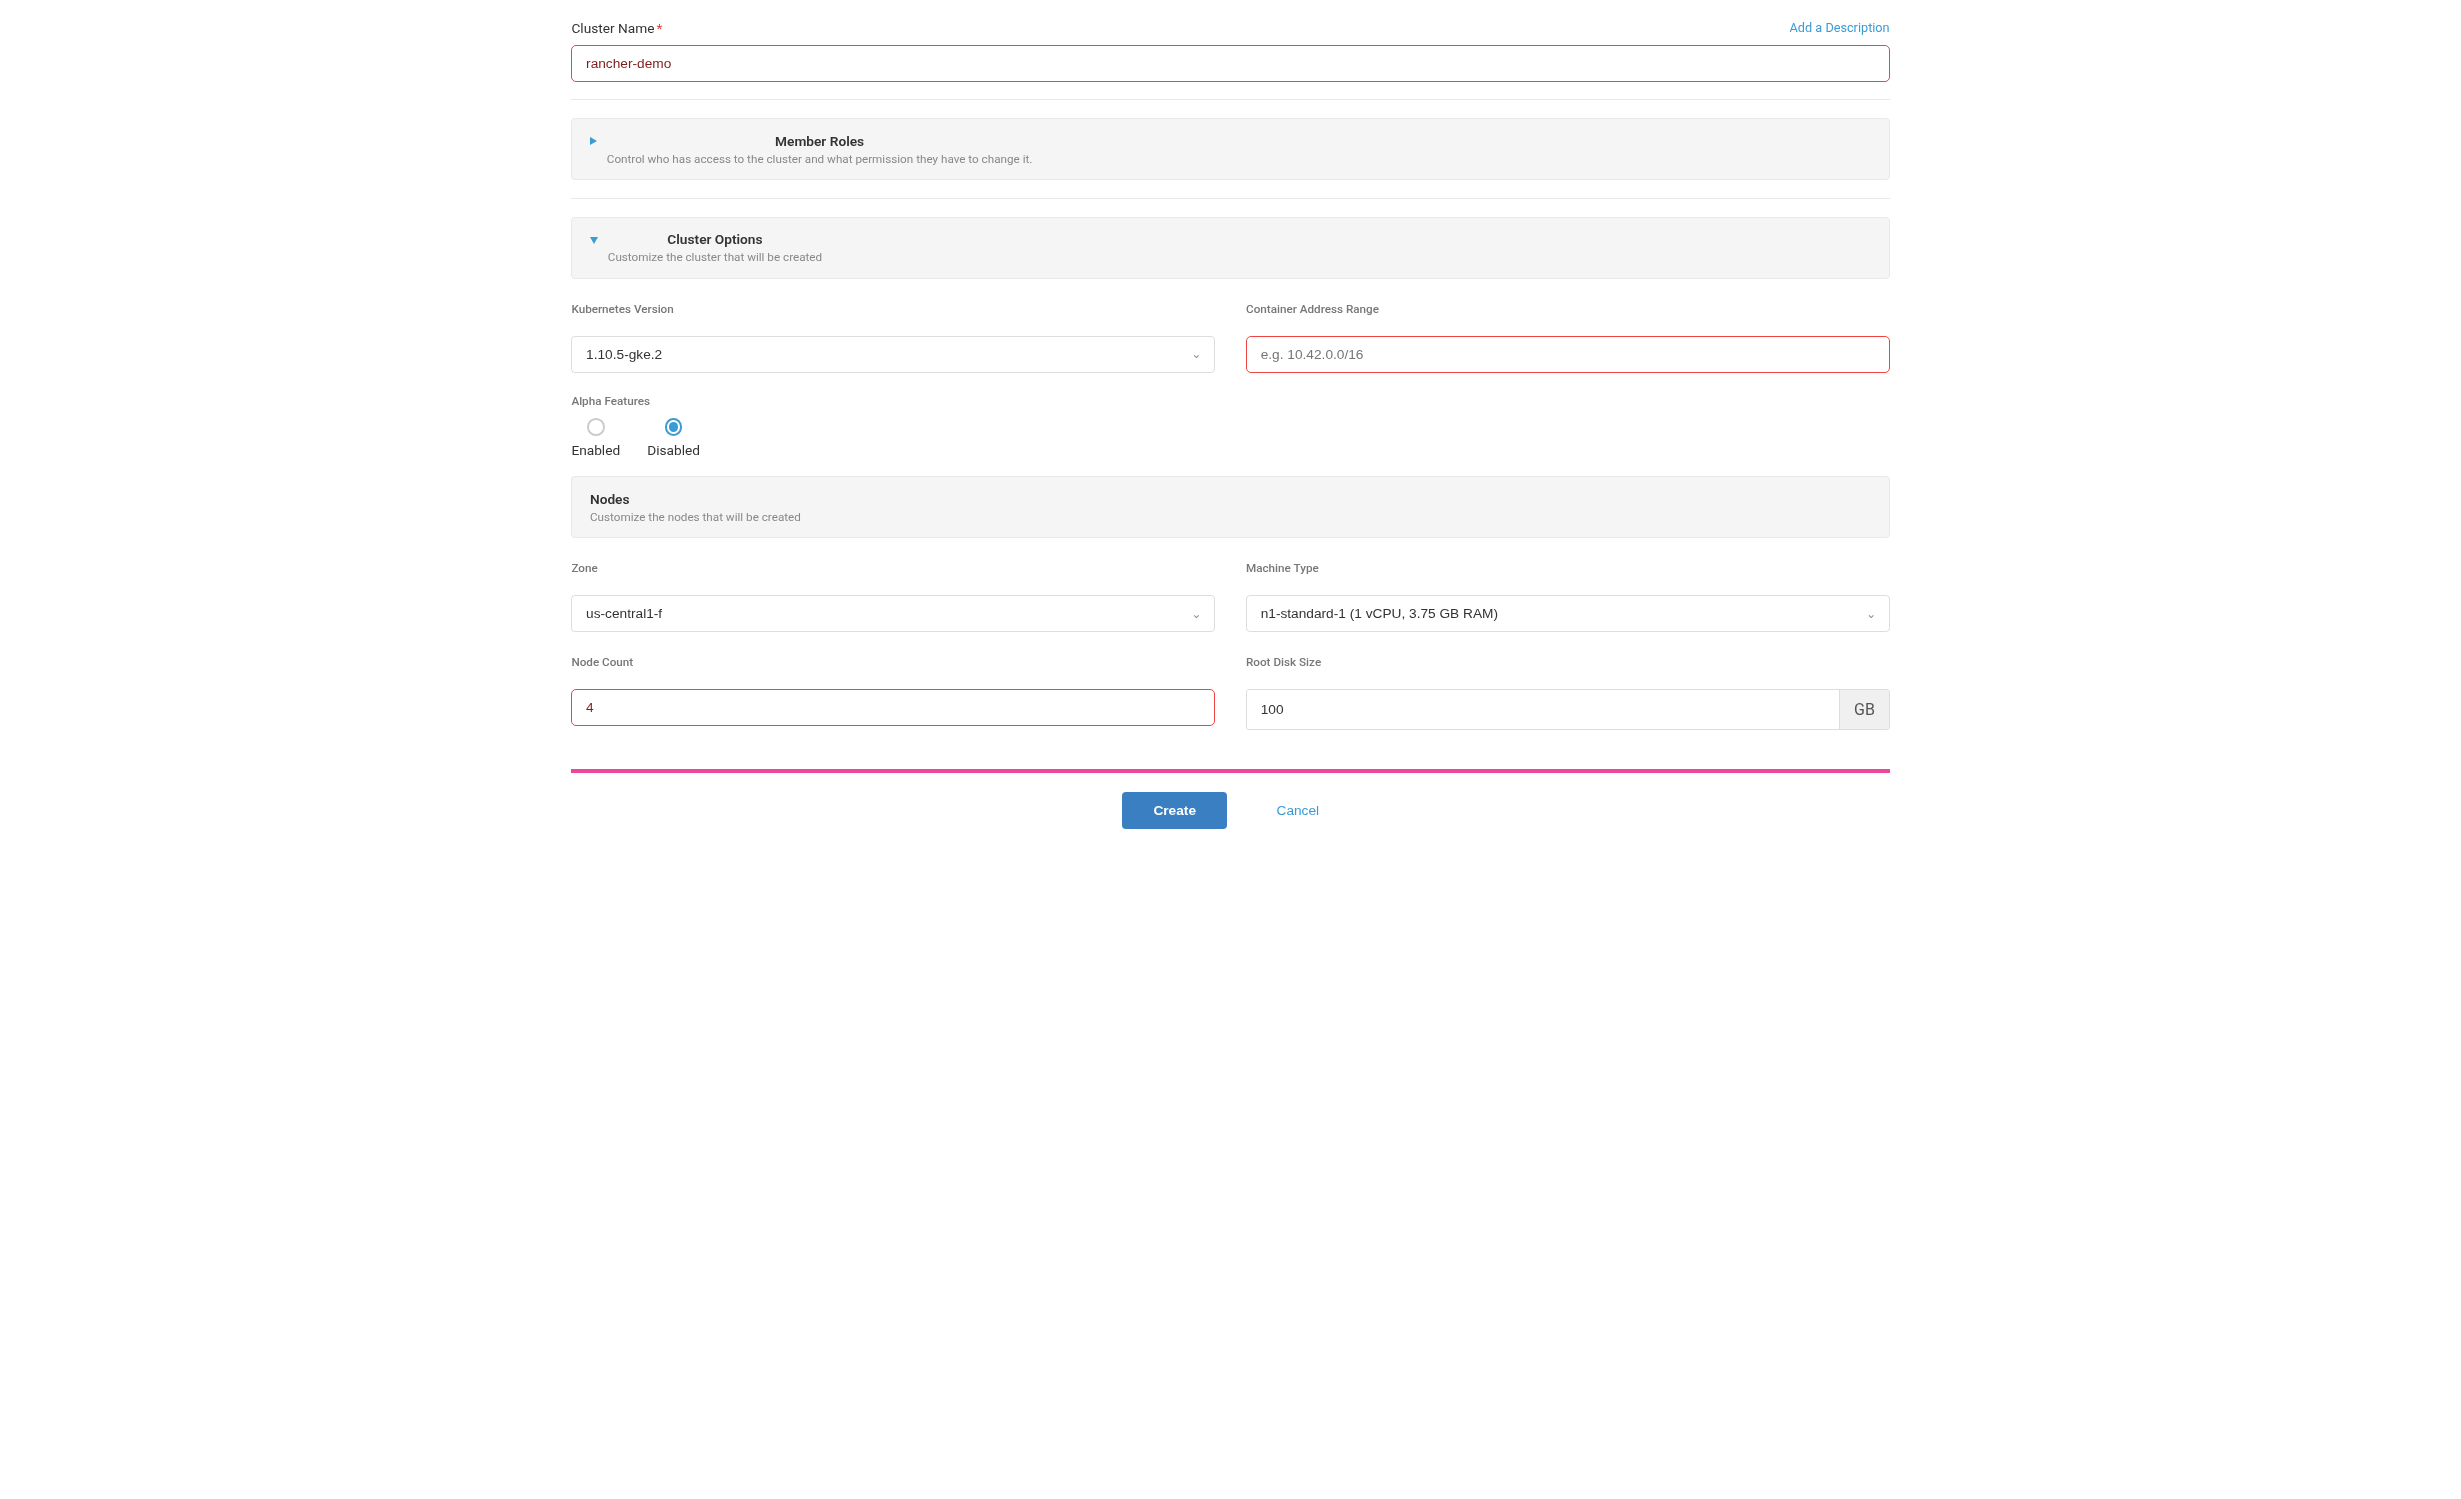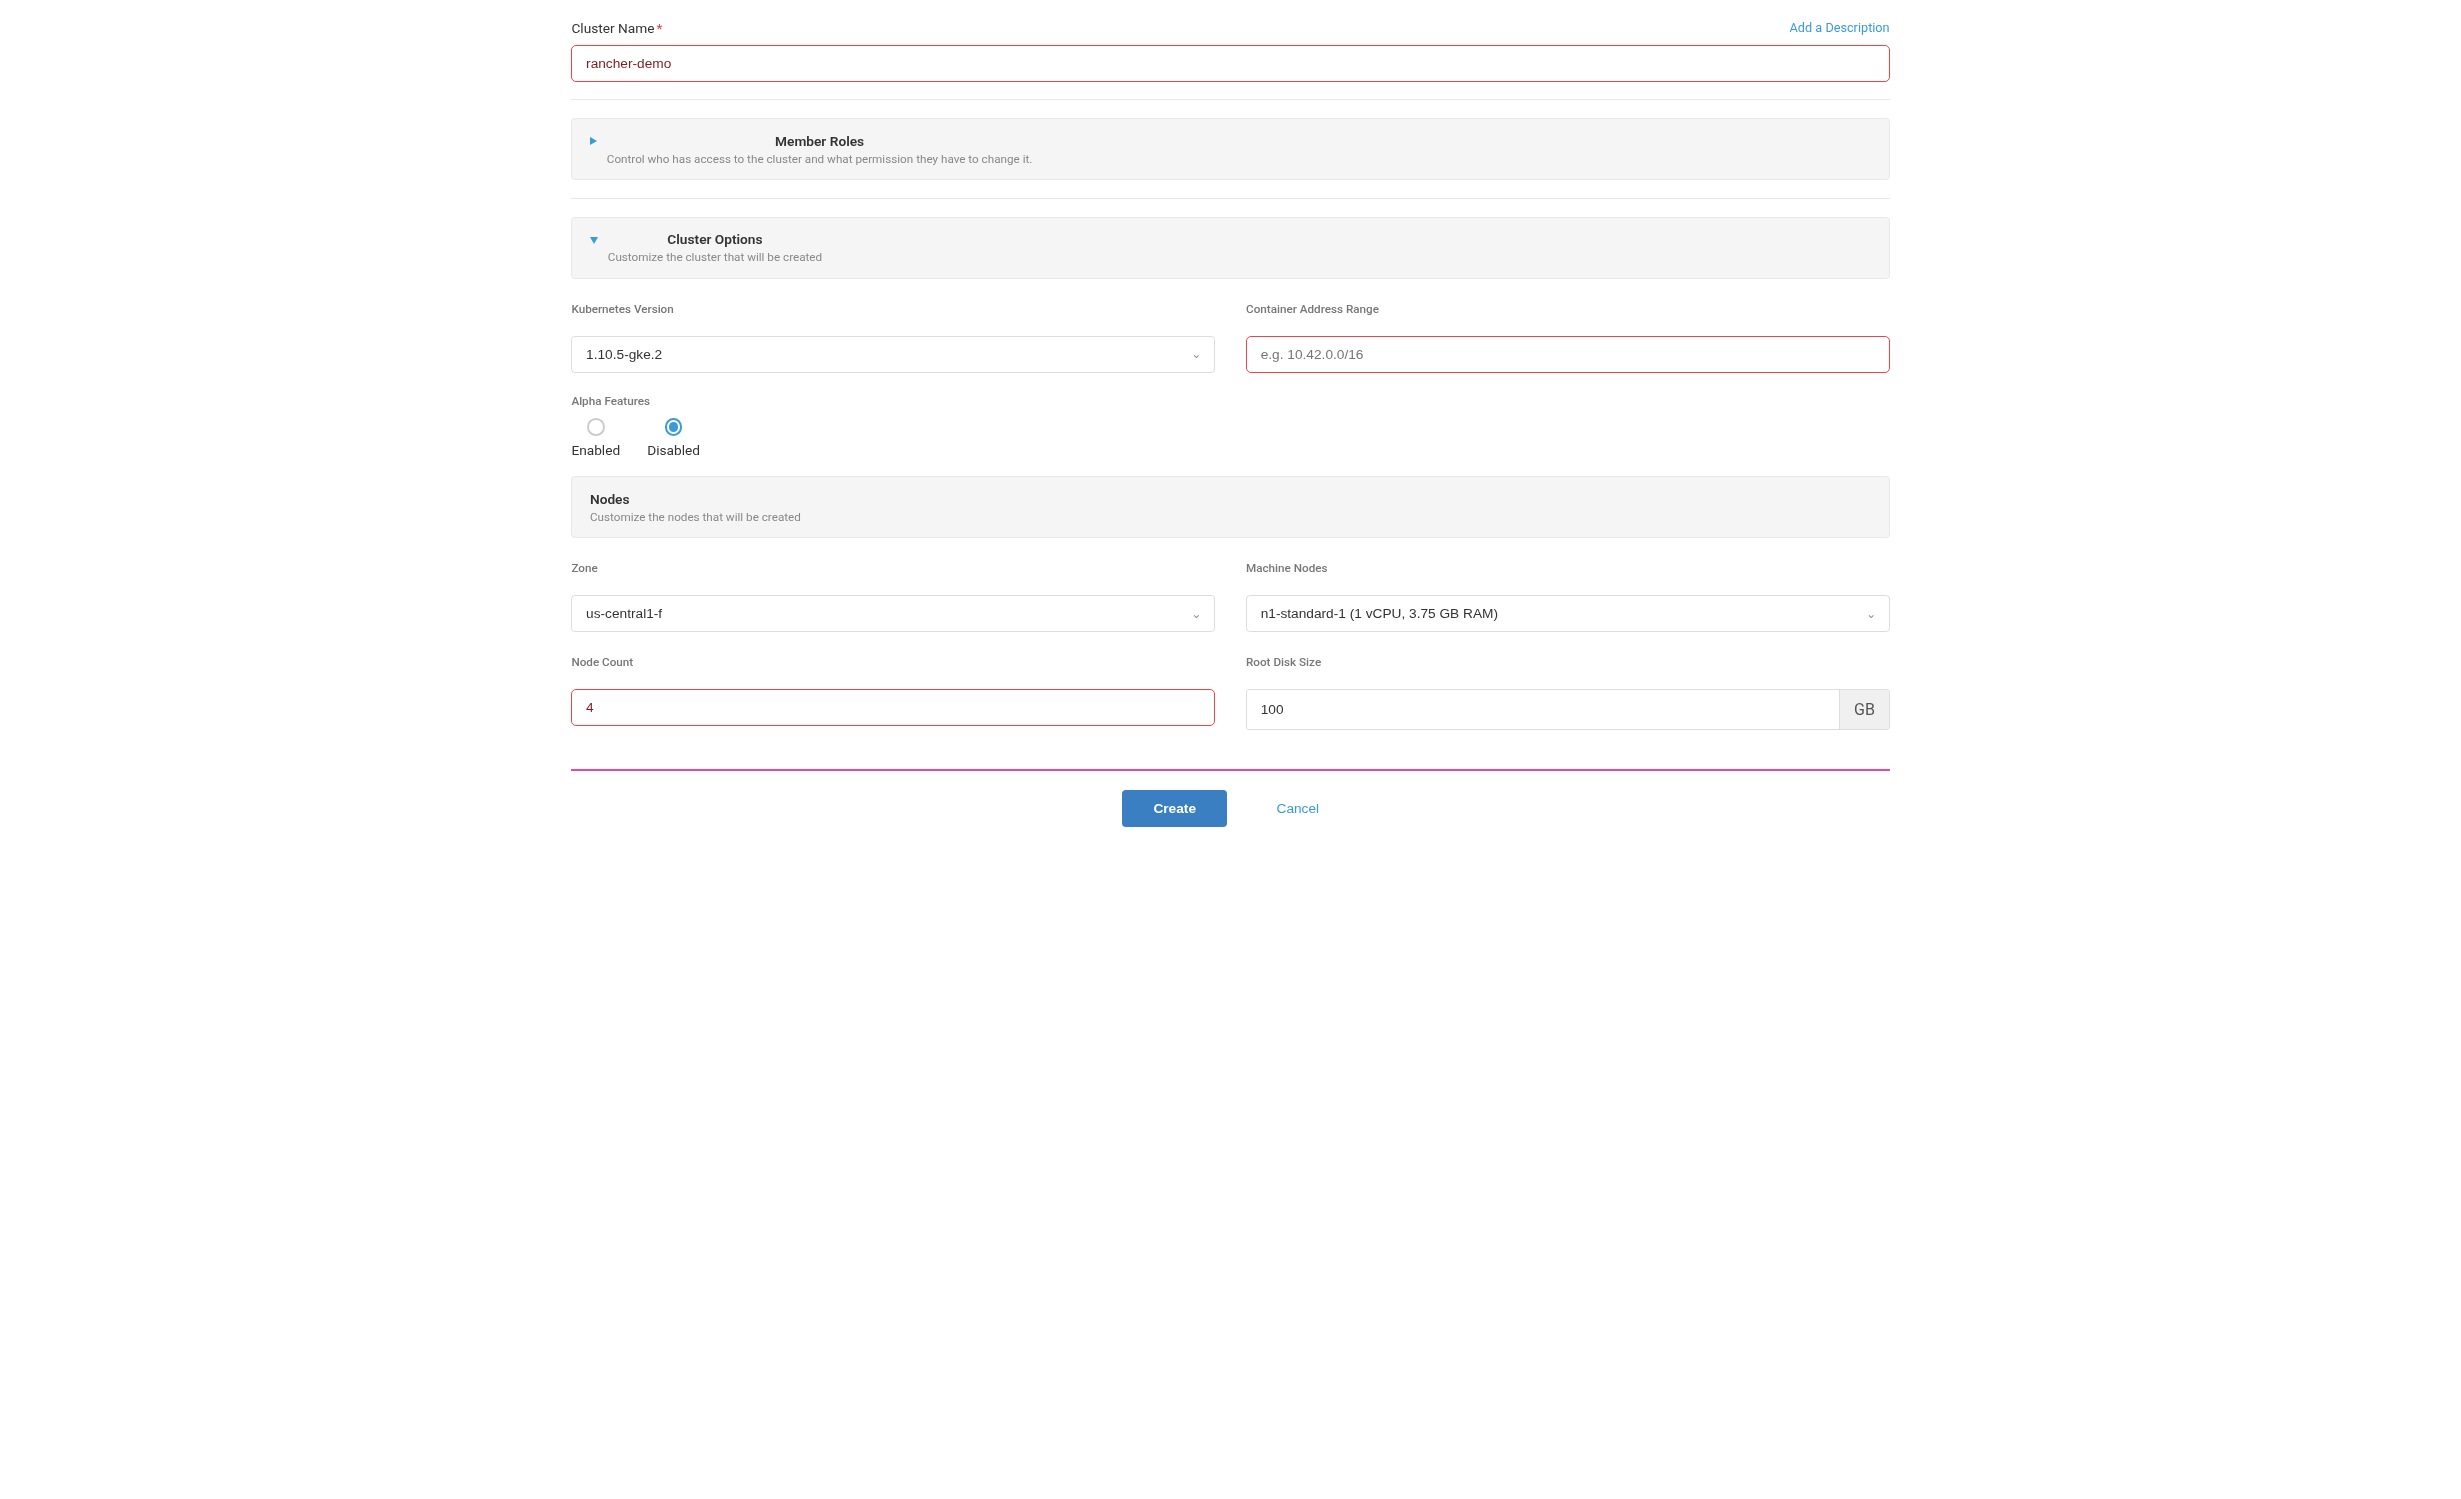--- a/index.html
+++ b/index.html
@@ -248,21 +248,21 @@
       color: #888;
     }
 
     
     .footer-actions {
       display: flex;
       justify-content: center;
       gap: 30px;
       margin-top: 39px;
       padding: 19.5px 0;
-      border-top: 2px solid #ec4899;
+      border-top: 4px solid #ec4899;
     }
 
     .btn-create {
       background: #3a7fc1;
       color: #fff;
       border: none;
       border-radius: 3.9px;
       padding: 10.7px 31px;
       font-size: 13.7px;
       font-weight: 600;
@@ -371,21 +371,21 @@
           <option value="us-central1-f">us-central1-f</option>
           <option value="us-central1-a">us-central1-a</option>
           <option value="us-central1-b">us-central1-b</option>
           <option value="us-central1-c">us-central1-c</option>
         </select>
         <span class="select-arrow">⌄</span>
       </div>
     </div>
 
     <div class="form-field">
-      <label class="form-field-label">Machine Nodes</label>
+      <label class="form-field-label">Machine Type</label>
       <div class="select-wrapper">
         <select class="select-input">
           <option value="n1-standard-1">n1-standard-1 (1 vCPU, 3.75 GB RAM)</option>
           <option value="n1-standard-2">n1-standard-2 (2 vCPU, 7.5 GB RAM)</option>
           <option value="n1-standard-4">n1-standard-4 (4 vCPU, 15 GB RAM)</option>
         </select>
         <span class="select-arrow">⌄</span>
       </div>
     </div>
   </div>

